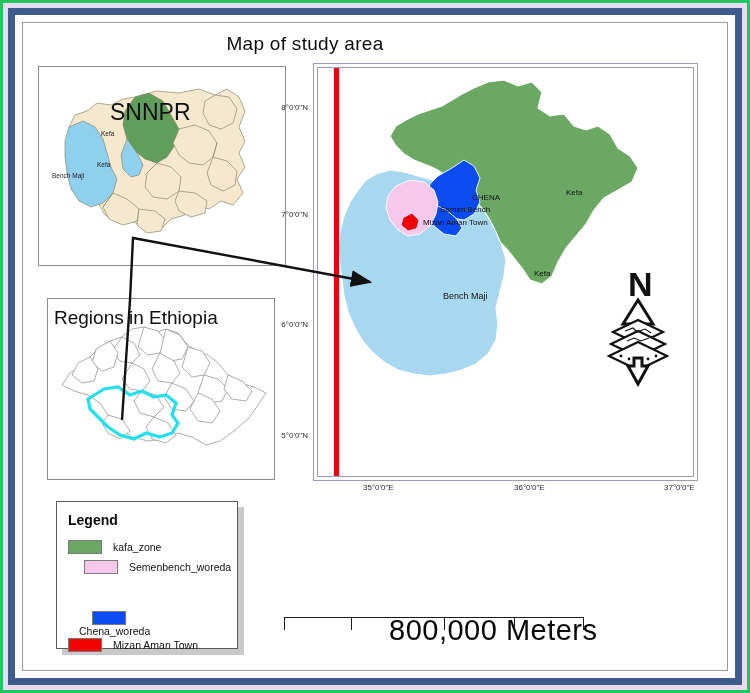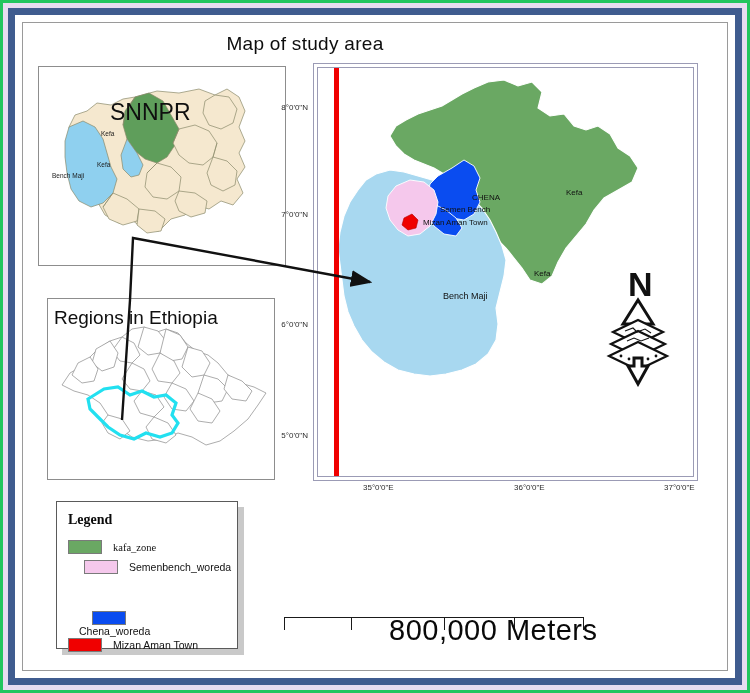--- a/index.html
+++ b/index.html
@@ -143,21 +143,21 @@
     position: absolute;
     left: 56px; top: 501px;
     width: 182px; height: 148px;
     background: #ffffff;
     border: 1px solid #5a5a5a;
     box-sizing: border-box;
   }
   #legend-title {
     position: absolute;
     left: 68px; top: 512px;
-    font-family: Liberation Serif, serif;
+    font-family: Liberation Sans, sans-serif;
     font-weight: bold;
     font-size: 14px;
     color: #0a0a0a;
   }
   .legend-row {
     position: absolute;
     left: 68px;
     height: 20px;
     display: flex;
     align-items: center;
@@ -335,21 +335,21 @@
         <polygon points="0 0, 9 3.5, 0 7" fill="#111111"></polygon>
       </marker>
     </defs>
     <path d="M122,420 L130,300 L133,238 L370,282" stroke="#111111" stroke-width="2.4" fill="none" marker-end="url(#arrowhead)"></path>
   </svg>
 
   <div id="legend-shadow"></div>
   <div id="legend-box"></div>
   <div id="legend-title">Legend</div>
 
-  <div class="legend-row" style="top:537px;font-family:Liberation Serif, serif;">
+  <div class="legend-row" style="top:537px;">
     <span class="legend-swatch" style="background: rgb(106, 168, 99);"></span>
     <span class="legend-text">kafa_zone</span>
   </div>
   <div class="legend-row" style="top:557px;margin-left:16px;">
     <span class="legend-swatch" style="background: rgb(245, 200, 236);"></span>
     <span class="legend-text">Semenbench_woreda</span>
   </div>
   <div class="legend-row" style="top:611px;flex-direction:column;">
     <span class="legend-swatch" style="background: rgb(10, 76, 240);"></span>
     <span class="legend-text">Chena_woreda</span>

